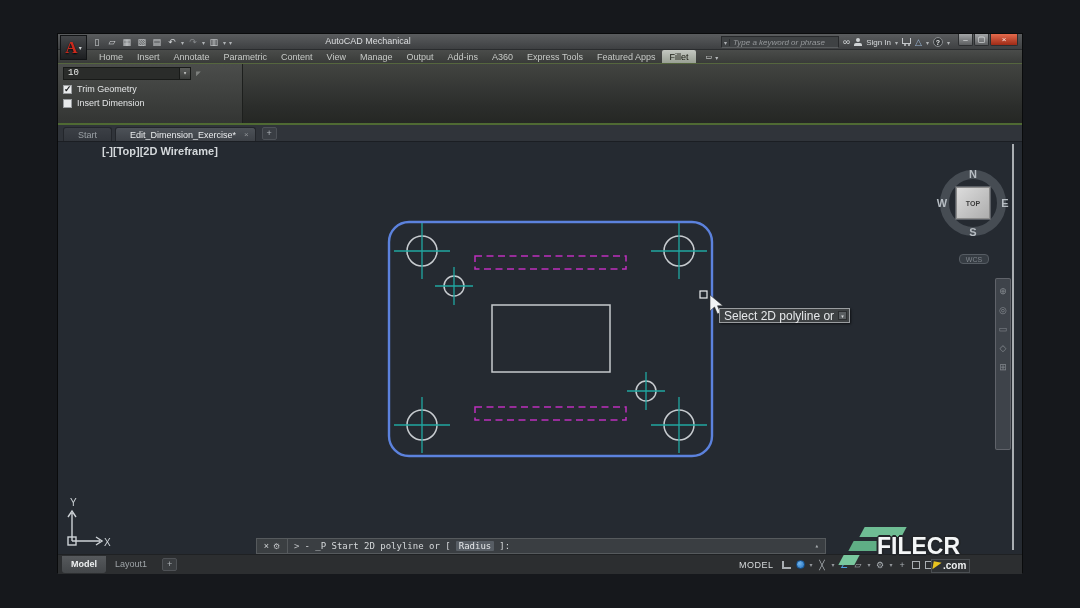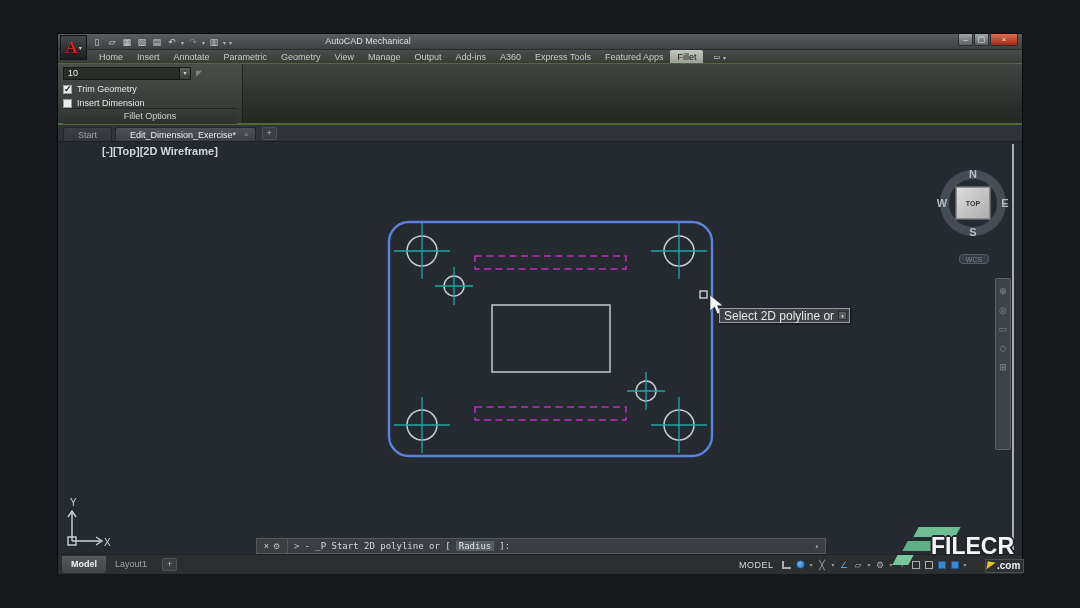--- a/index.html
+++ b/index.html
@@ -61,21 +61,21 @@
   .ribbon-min .box { color:#e4e6e7; font-size:7px; }
   .ribbon-min .crt { color:#b9bcbe; font-size:6px; }
 
   
   .ribbonarea { position:absolute; left:0; top:30px; right:0; height:61px;
                 background:linear-gradient(#424441,#2b2d2b 72%,#252724);
                 border-bottom:2px solid #4f6a33; }
   .fillet-panel { position:absolute; left:0; top:0; width:185px; height:100%;
                   background:linear-gradient(#4b4d4b,#333533); border-right:1px solid #1d1f1d;
                   display:flex; flex-direction:column; padding:3px 5px 0; }
-  .radius-row { display:flex; align-items:center; gap:5px; }
+  .radius-row { display:flex; align-items:center; gap:5px;font-family:Liberation Mono, monospace; }
   .radius-select { width:128px; height:13px; background:#2a2c2a; border:1px solid #181a18;
                    display:flex; align-items:center; justify-content:space-between; padding-left:4px; }
   .radius-select .val { color:#e9ebe9; font-size:9px; line-height:11px; }
   .radius-select .sel-caret { width:11px; height:11px; background:linear-gradient(#5a5c5a,#3a3c3a);
                    border-left:1px solid #181a18; color:#d8dad8; font-size:6px; text-align:center; line-height:11px; }
   .flyout-icon { color:#7e817e; font-size:8px; }
   .chk-row { display:flex; align-items:center; gap:5px; margin-top:4px; }
   .chk { width:9px; height:9px; background:#e9ebec; border:1px solid #9b9ea1; position:relative; }
   .chk.checked::after { content:"✓"; position:absolute; left:0px; top:-2px; color:#16181a;
                    font-size:9px; font-weight:bold; }
@@ -158,21 +158,21 @@
   .sicon.blue { color:#4e9ee0; }
   .scaret { color:#94989c; font-size:6px; }
   .grid-glyph { width:9px; height:8px; border-left:2px solid #a9aeb2; border-bottom:2px solid #a9aeb2; }
   .snap-glyph { width:9px; height:9px; border-radius:50%;
                 background:radial-gradient(circle at 35% 35%, #74b5ea, #1f6fbf); border:1px solid #14509
                 ; border:1px solid #14508c; }
   .sq-blue { width:8px; height:8px; background:#3a86cf; border:1px solid #1e5a99; }
   .sq-gray { width:8px; height:8px; border:1px solid #a9aeb2; }
 
   
-  .watermark { position:absolute; left:892px; top:524px; width:148px; height:58px; z-index:50; }
+  .watermark { position:absolute; left:838px; top:524px; width:148px; height:58px; z-index:50; }
   .wm-stripe { position:absolute; transform:skewX(-28deg); }
   .wm-s1 { left:24px; top:3px;  width:42px; height:10px; background:#6fbd94; }
   .wm-s2 { left:13px; top:17px; width:30px; height:10px; background:#5fae85; }
   .wm-s3 { left:3px;  top:31px; width:16px; height:10px; background:#79c79e; }
   .wm-text { position:absolute; left:39px; top:9px; font-size:23px; font-weight:bold;
              letter-spacing:0px; color:#f4f6f7;
              text-shadow:-2px 0 0 #23262a, 2px 0 0 #23262a, 0 -2px 0 #23262a, 0 2px 0 #23262a,
                          -1px -1px 0 #23262a, 1px 1px 0 #23262a, -1px 1px 0 #23262a, 1px -1px 0 #23262a; }
   .wm-com { position:absolute; left:93px; top:35px; background:#2e3134; border:1px solid #4b4f53;
             color:#eef0f1; font-size:10px; font-weight:bold; padding:0 3px 1px 11px; }
@@ -193,38 +193,53 @@
       <span class="qicon">▤</span>
       <span class="qicon">↶</span>
       <span class="qcaret">▾</span>
       <span class="qicon dim">↷</span>
       <span class="qcaret">▾</span>
       <span class="qicon">▥</span>
       <span class="qcaret">▾</span>
       <span class="qcaret">▾</span>
     </div>
     <div class="title-text">AutoCAD Mechanical</div>
+    <div class="infocenter">
+      <span class="search-wrap">
+        <span class="search-caret">▾</span>
+        <input class="search-input" placeholder="Type a keyword or phrase" style="">
+      </span>
+      <span class="ic-glyph">∞</span>
+      <span class="person-icon"></span>
+      <span class="signin-label">Sign In</span>
+      <span class="qcaret">▾</span>
+      <span class="cart-icon"></span>
+      <span class="a360-glyph">△</span>
+      <span class="qcaret">▾</span>
+      <span class="help-circle">?</span>
+      <span class="qcaret">▾</span>
+    </div>
     <div class="win-controls">
       <span class="win-btn">–</span>
       <span class="win-btn">▢</span>
       <span class="win-btn close">×</span>
     </div>
   </div>
 
   <div class="app-logo">
     <span class="a-glyph">A</span>
     <span class="a-caret">▾</span>
   </div>
 
   <div class="tabrow">
     <span class="rtab">Home</span>
     <span class="rtab">Insert</span>
     <span class="rtab">Annotate</span>
     <span class="rtab">Parametric</span>
-    <span class="rtab">Geometry</span>
+    <span class="rtab">Content</span>
     <span class="rtab">View</span>
     <span class="rtab">Manage</span>
     <span class="rtab">Output</span>
     <span class="rtab">Add-ins</span>
     <span class="rtab">A360</span>
     <span class="rtab">Express Tools</span>
     <span class="rtab">Featured Apps</span>
     <span class="rtab active">Fillet</span>
     <span class="ribbon-min">
       <span class="box">▭</span>
@@ -242,21 +257,20 @@
         <span class="flyout-icon">◤</span>
       </div>
       <div class="chk-row">
         <span class="chk checked"></span>
         <span class="chk-label">Trim Geometry</span>
       </div>
       <div class="chk-row">
         <span class="chk"></span>
         <span class="chk-label">Insert Dimension</span>
       </div>
-      <div class="panel-title">Fillet Options</div>
     </div>
   </div>
 
   <div class="filetabs">
     <span class="ftab">
       <span>Start</span>
     </span>
     <span class="ftab active">
       <span>Edit_Dimension_Exercise*</span>
       <span class="close-x">×</span>

